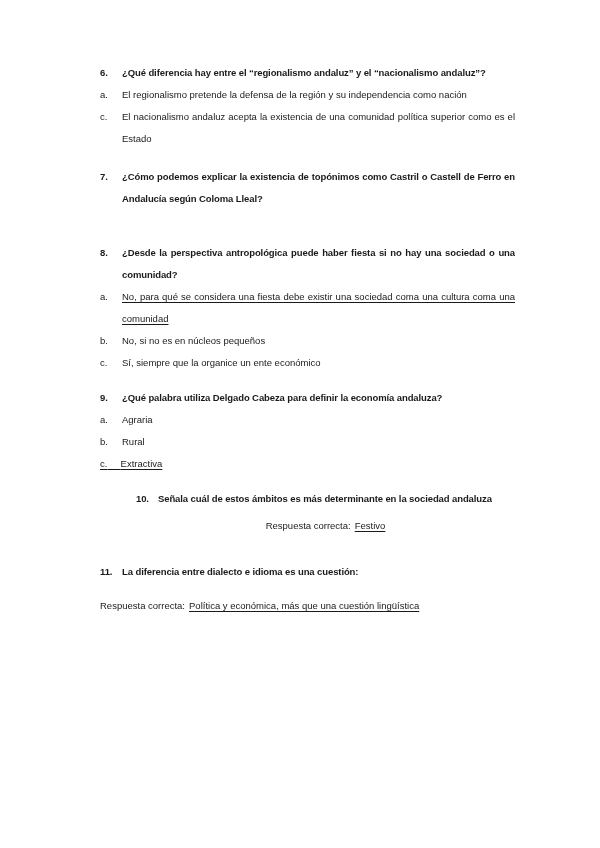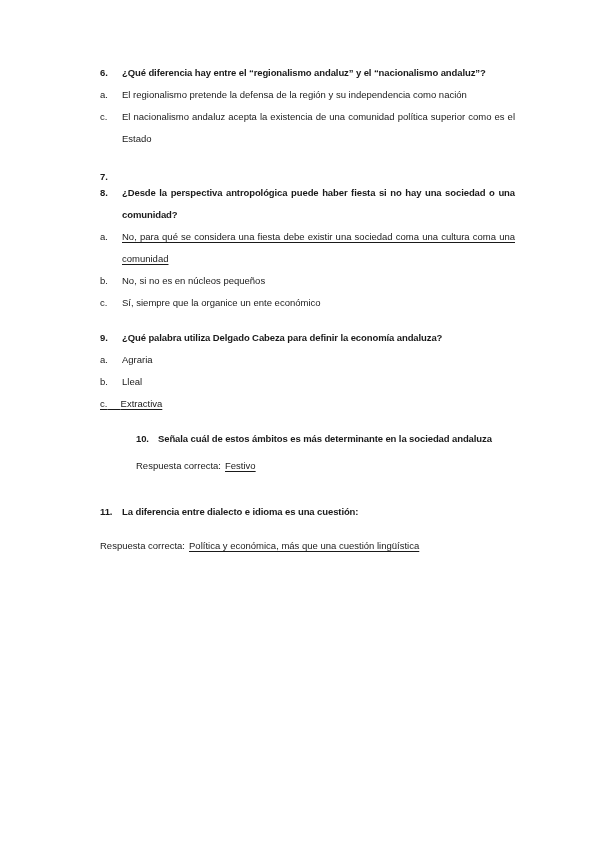--- a/index.html
+++ b/index.html
@@ -55,21 +55,21 @@
     text-decoration-thickness: 1px;
     margin-left: 4px;
   }
 
   
   #q7  { margin-top: 16px; }
   #q8  { margin-top: 32px; }
   #q9  { margin-top: 13px; }
   #q10 { margin-top: 13px; margin-left: 36px; }
   #q11 { margin-top: 24px; }
-  #q10 .resp { margin-top: 5px; }
+  #q10 .resp { margin-top: 5px; text-align: center; }
   #q11 .resp { margin-top: 12px; }
 </style>
 </head>
 <body>
 
 <div class="page">
   <div class="content">
 
     <section id="q6">
       <p class="q-line">
@@ -82,20 +82,21 @@
       </p>
       <p class="opt">
         <span class="marker">c.</span>
         <span>El nacionalismo andaluz acepta la existencia de una comunidad política superior como es el Estado</span>
       </p>
     </section>
 
     <section id="q7">
       <p class="q-line">
         <span class="marker">7.</span>
+        <span>¿Cómo podemos explicar la existencia de topónimos como Castril o Castell de Ferro en Andalucía según Coloma Lleal?</span>
       </p>
     </section>
 
     <section id="q8">
       <p class="q-line">
         <span class="marker">8.</span>
         <span>¿Desde la perspectiva antropológica puede haber fiesta si no hay una sociedad o una comunidad?</span>
       </p>
       <p class="opt">
         <span class="marker">a.</span>
@@ -115,21 +116,21 @@
       <p class="q-line">
         <span class="marker">9.</span>
         <span>¿Qué palabra utiliza Delgado Cabeza para definir la economía andaluza?</span>
       </p>
       <p class="opt">
         <span class="marker">a.</span>
         <span>Agraria</span>
       </p>
       <p class="opt">
         <span class="marker">b.</span>
-        <span>Lleal</span>
+        <span>Rural</span>
       </p>
       <p class="opt u-all">
         <span class="u-wrap"><span>c.</span><span>&nbsp;&nbsp;&nbsp;&nbsp;&nbsp;</span><span>Extractiva</span></span>
       </p>
     </section>
 
     <section id="q10">
       <p class="q-line">
         <span class="marker">10.</span>
         <span>Señala cuál de estos ámbitos es más determinante en la sociedad andaluza</span>

